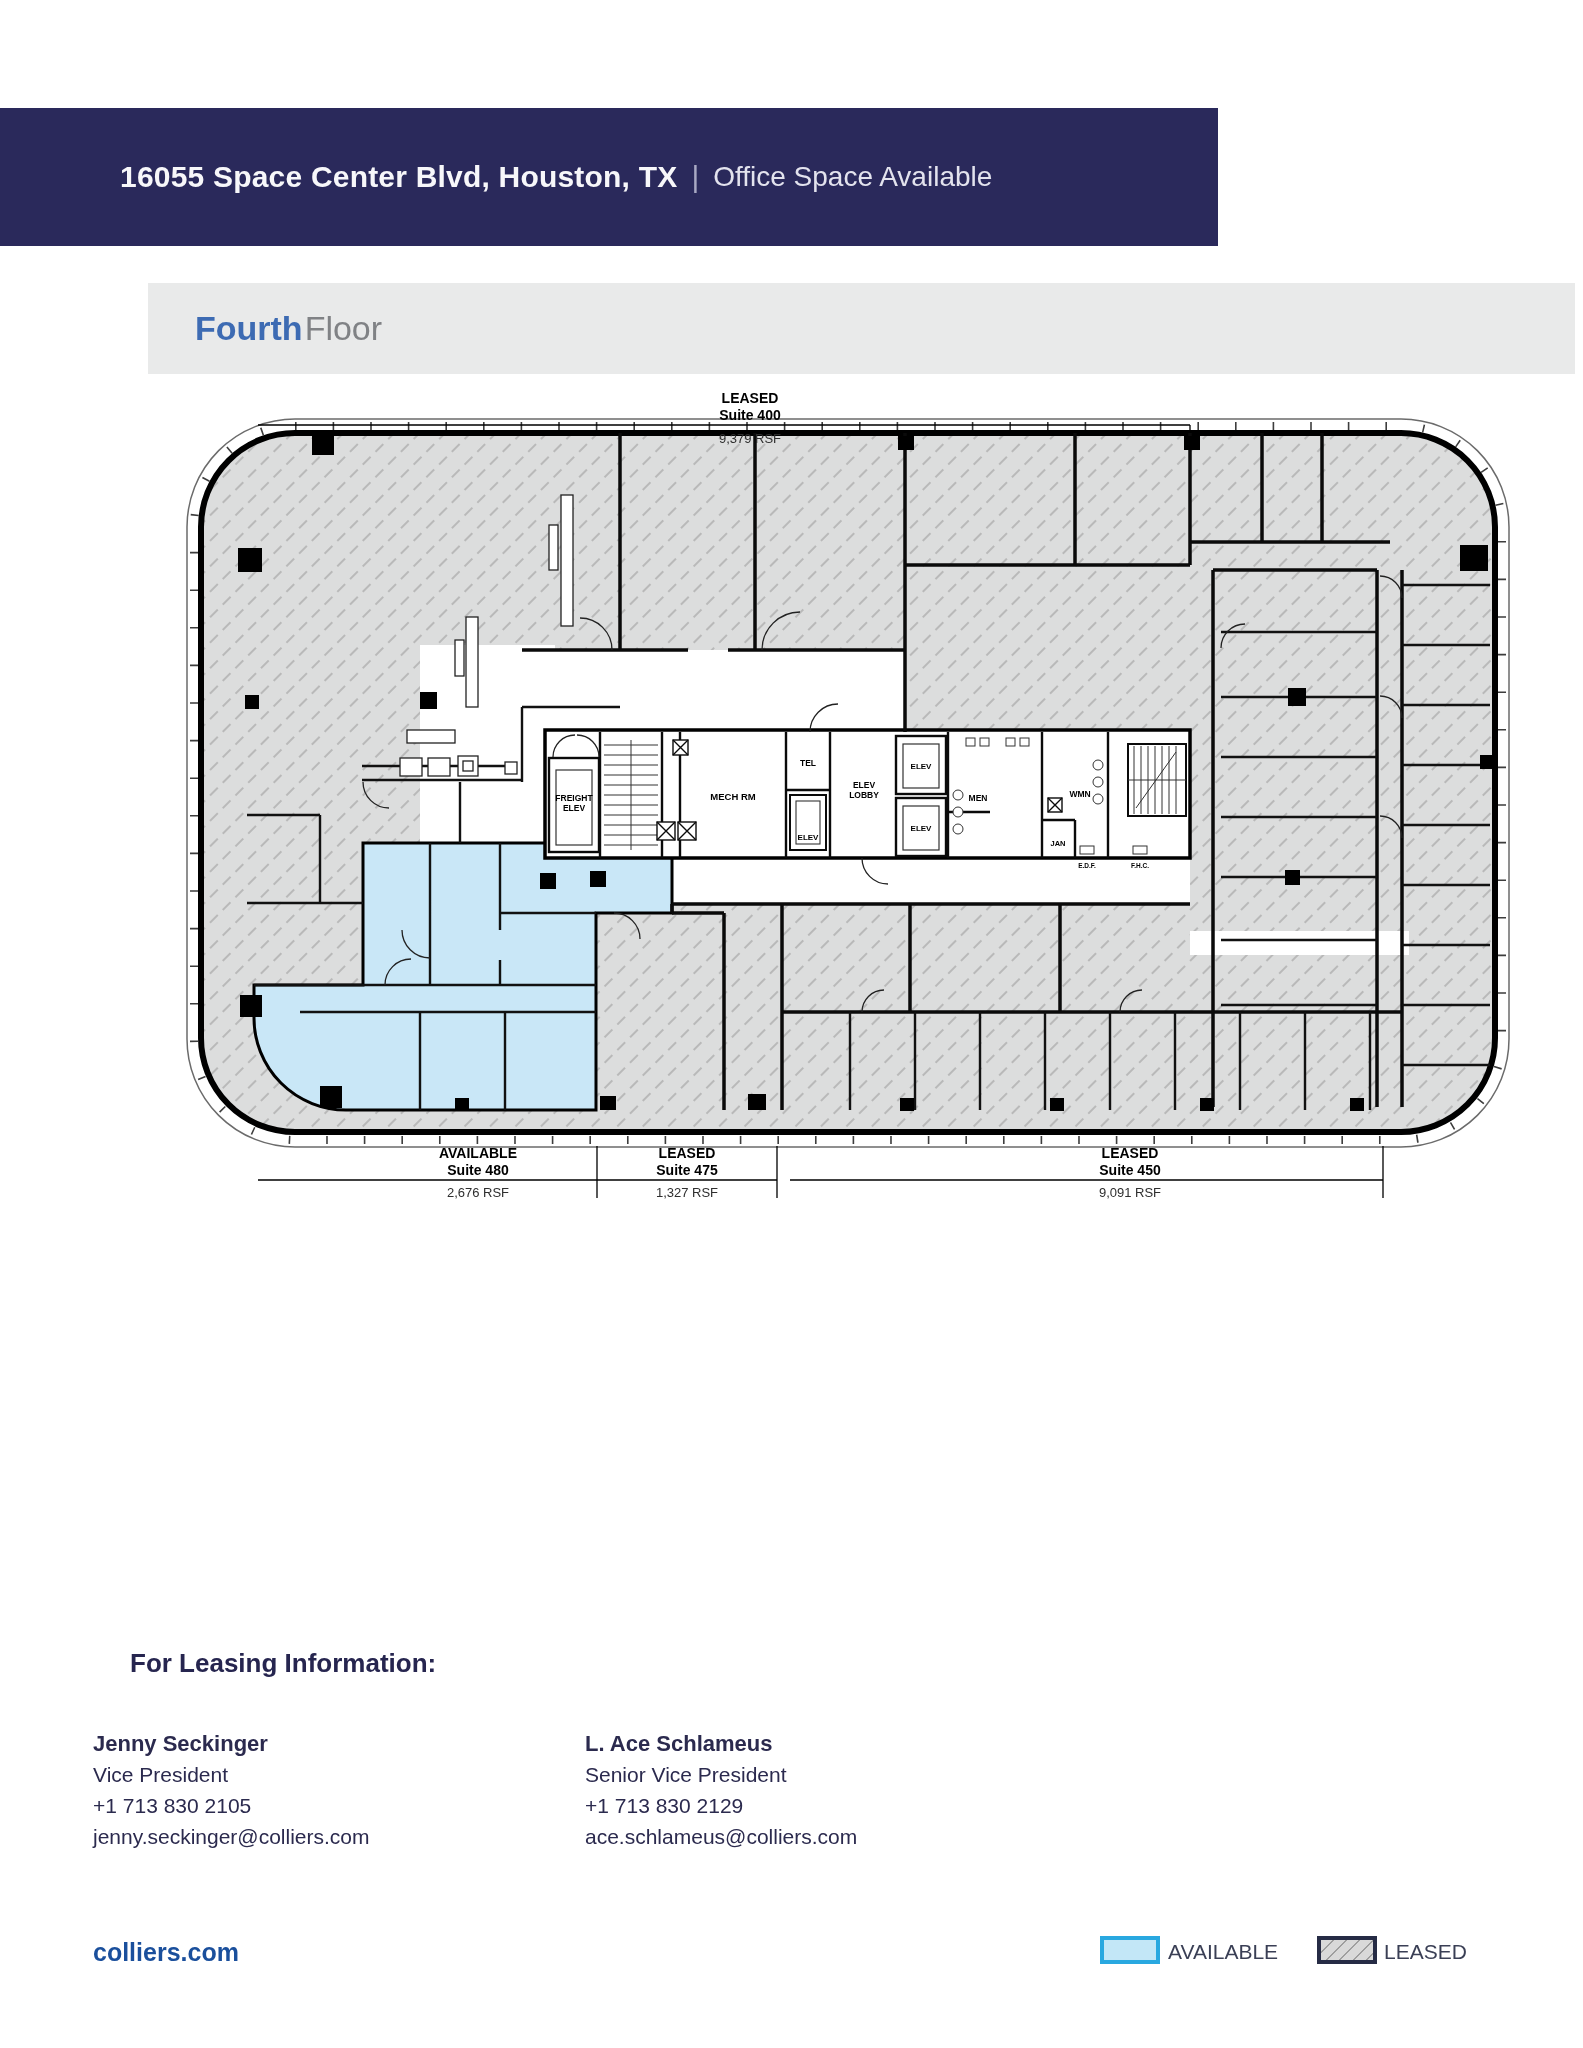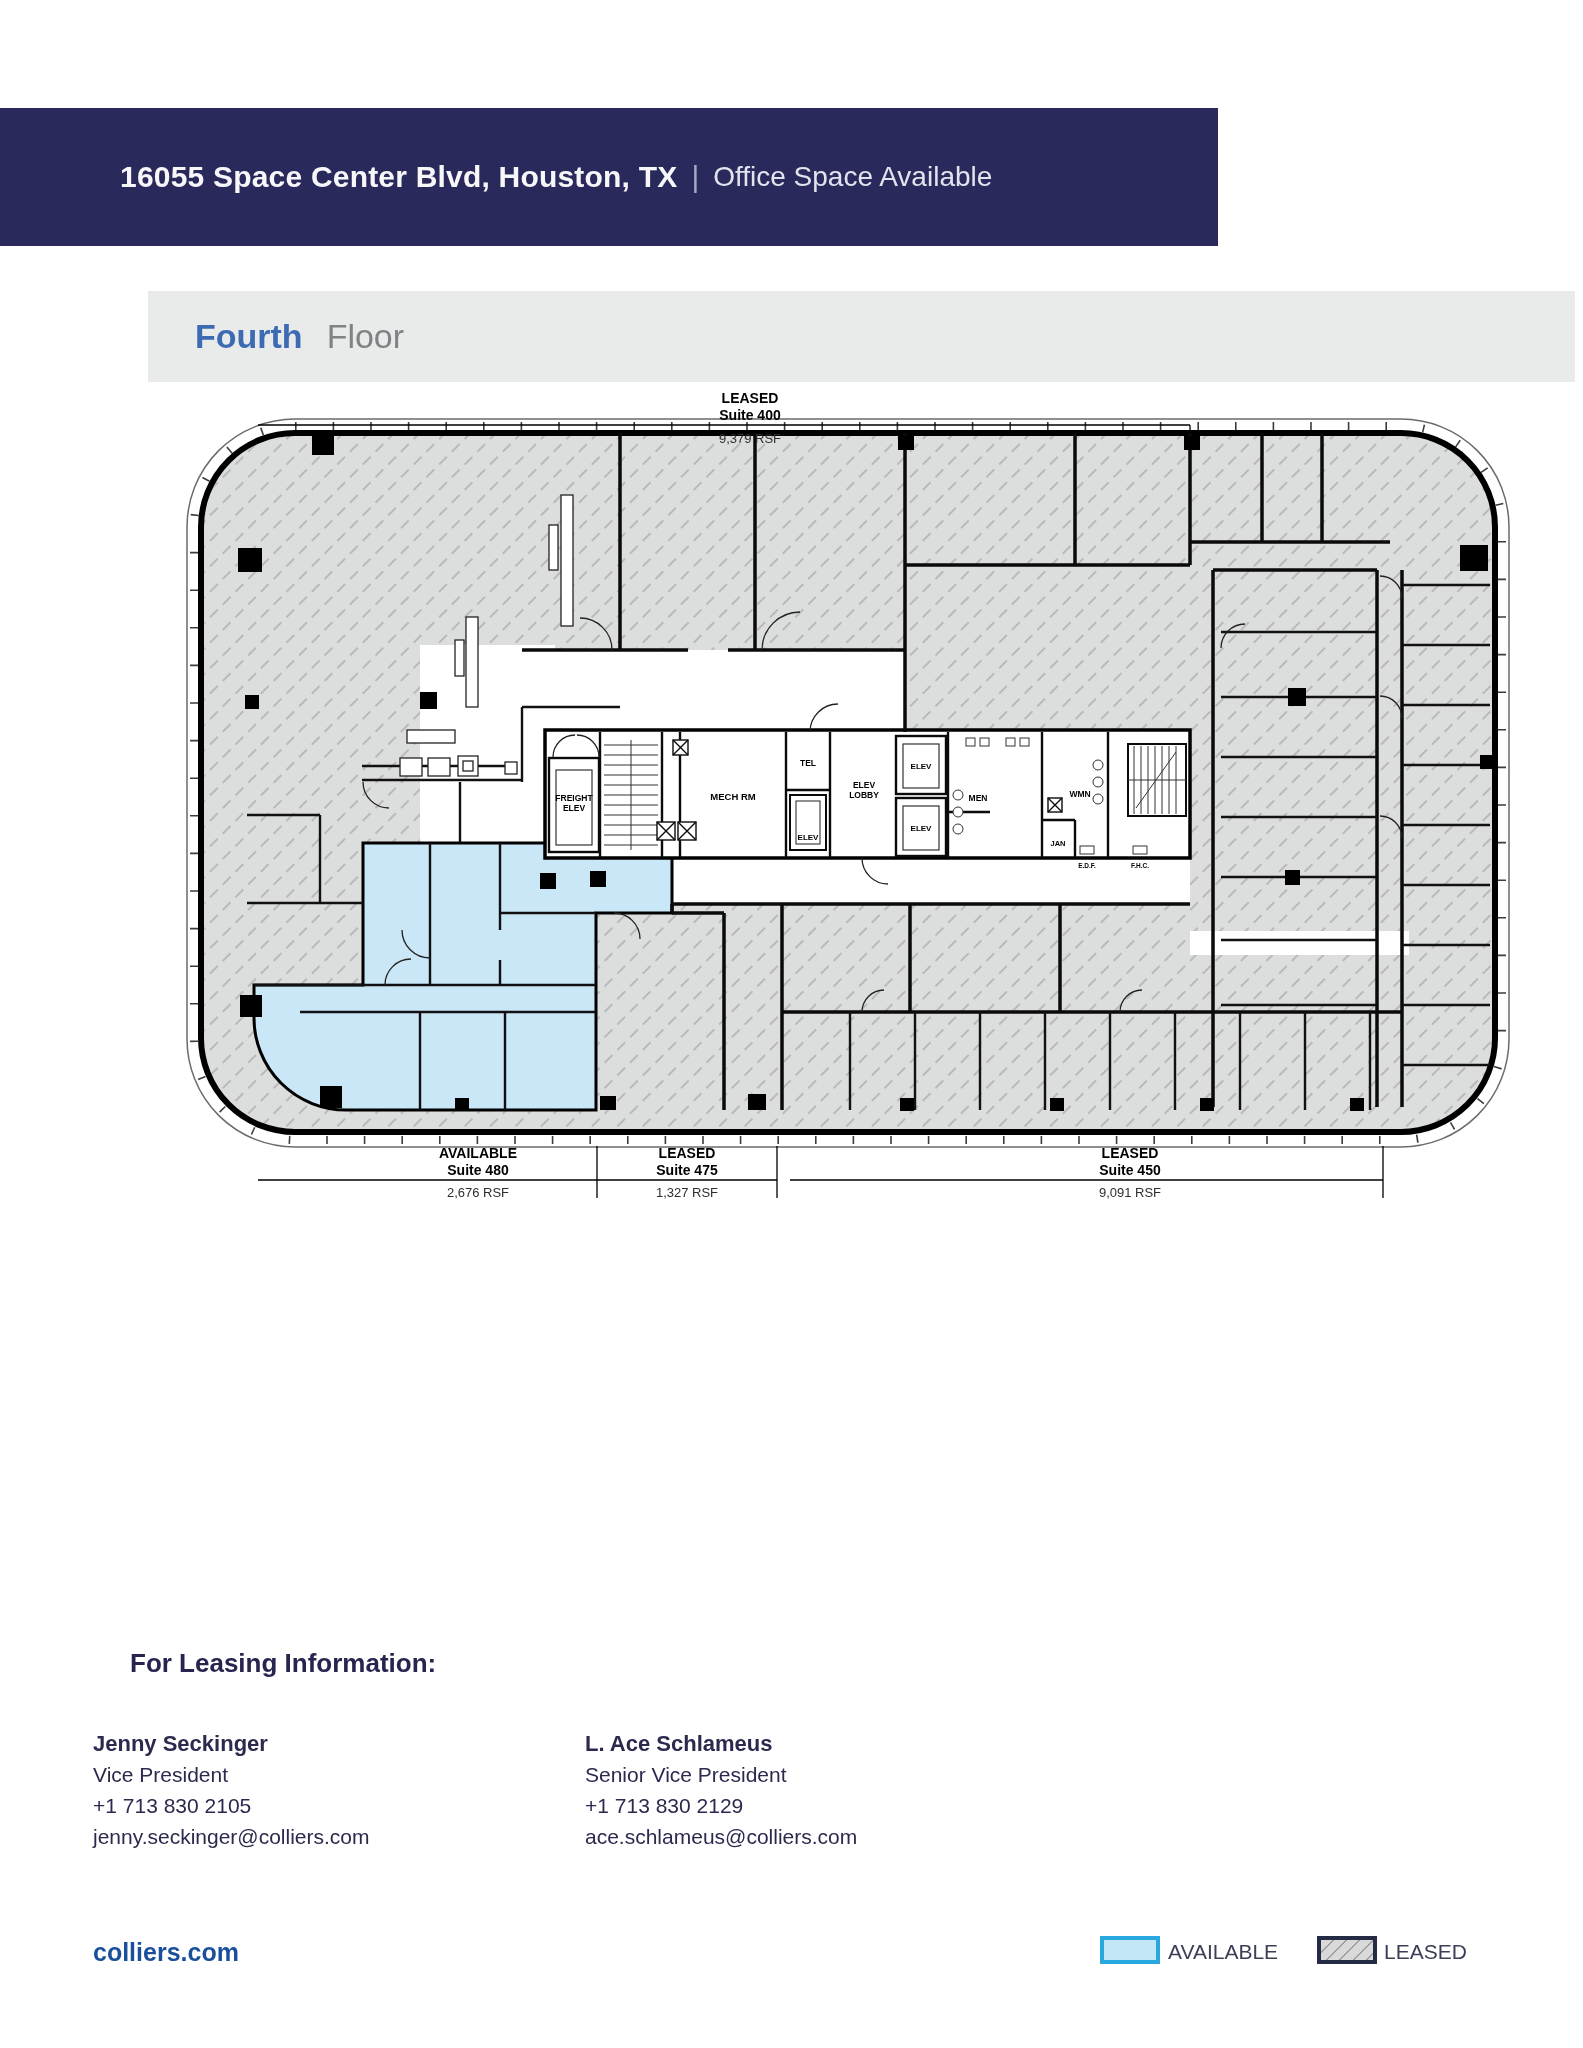--- a/index.html
+++ b/index.html
@@ -6,24 +6,24 @@
   body{width:1583px;height:2048px;position:relative;background:#ffffff;
        font-family:"Liberation Sans",sans-serif;overflow:hidden;}
   .abs{position:absolute;}
   
   #header-bar{left:0;top:80px;width:1218px;height:138px;background:#2a295b;
               display:flex;align-items:center;padding-left:120px;box-sizing:border-box;margin-top:28px;}
   #header-bar .title{color:#f7f7fa;font-size:30px;font-weight:bold;letter-spacing:.2px;}
   #header-bar .sep{color:#a9a9c4;font-size:30px;font-weight:300;margin:0 14px;}
   #header-bar .subtitle{color:#e3e3ee;font-size:28px;font-weight:300;}
   
-  #floor-banner{left:148px;top:291px;width:1427px;height:91px;background:#e9eaea;
+  #floor-banner{left:148px;top:283px;width:1427px;height:91px;background:#e9eaea;
                 display:flex;align-items:center;padding-left:47px;box-sizing:border-box;}
   #floor-banner .floor{color:#3d6bb3;font-size:34px;font-weight:bold;}
-  #floor-banner .floorword{color:#808285;font-size:34px;font-weight:300;margin-left:24px;}
+  #floor-banner .floorword{color:#808285;font-size:34px;font-weight:300;margin-left:2px;}
   
   #leasing-heading{left:98px;top:1648px;font-size:26px;font-weight:bold;color:#26254f;margin-left:32px;}
   .contact{top:1728px;width:420px;color:#2b2a4e;font-size:21px;line-height:31px;}
   #contact-1{left:93px;}
   #contact-2{left:585px;}
   .contact .name{font-weight:bold;font-size:22px;}
   
   #website{left:93px;top:1938px;font-size:25px;font-weight:bold;color:#1a4f9c;}
   .legend-box{width:52px;height:20px;top:1936px;}
   #legend-available-box{left:1100px;background:#c3e7f7;border:4px solid #29a8e0;}

